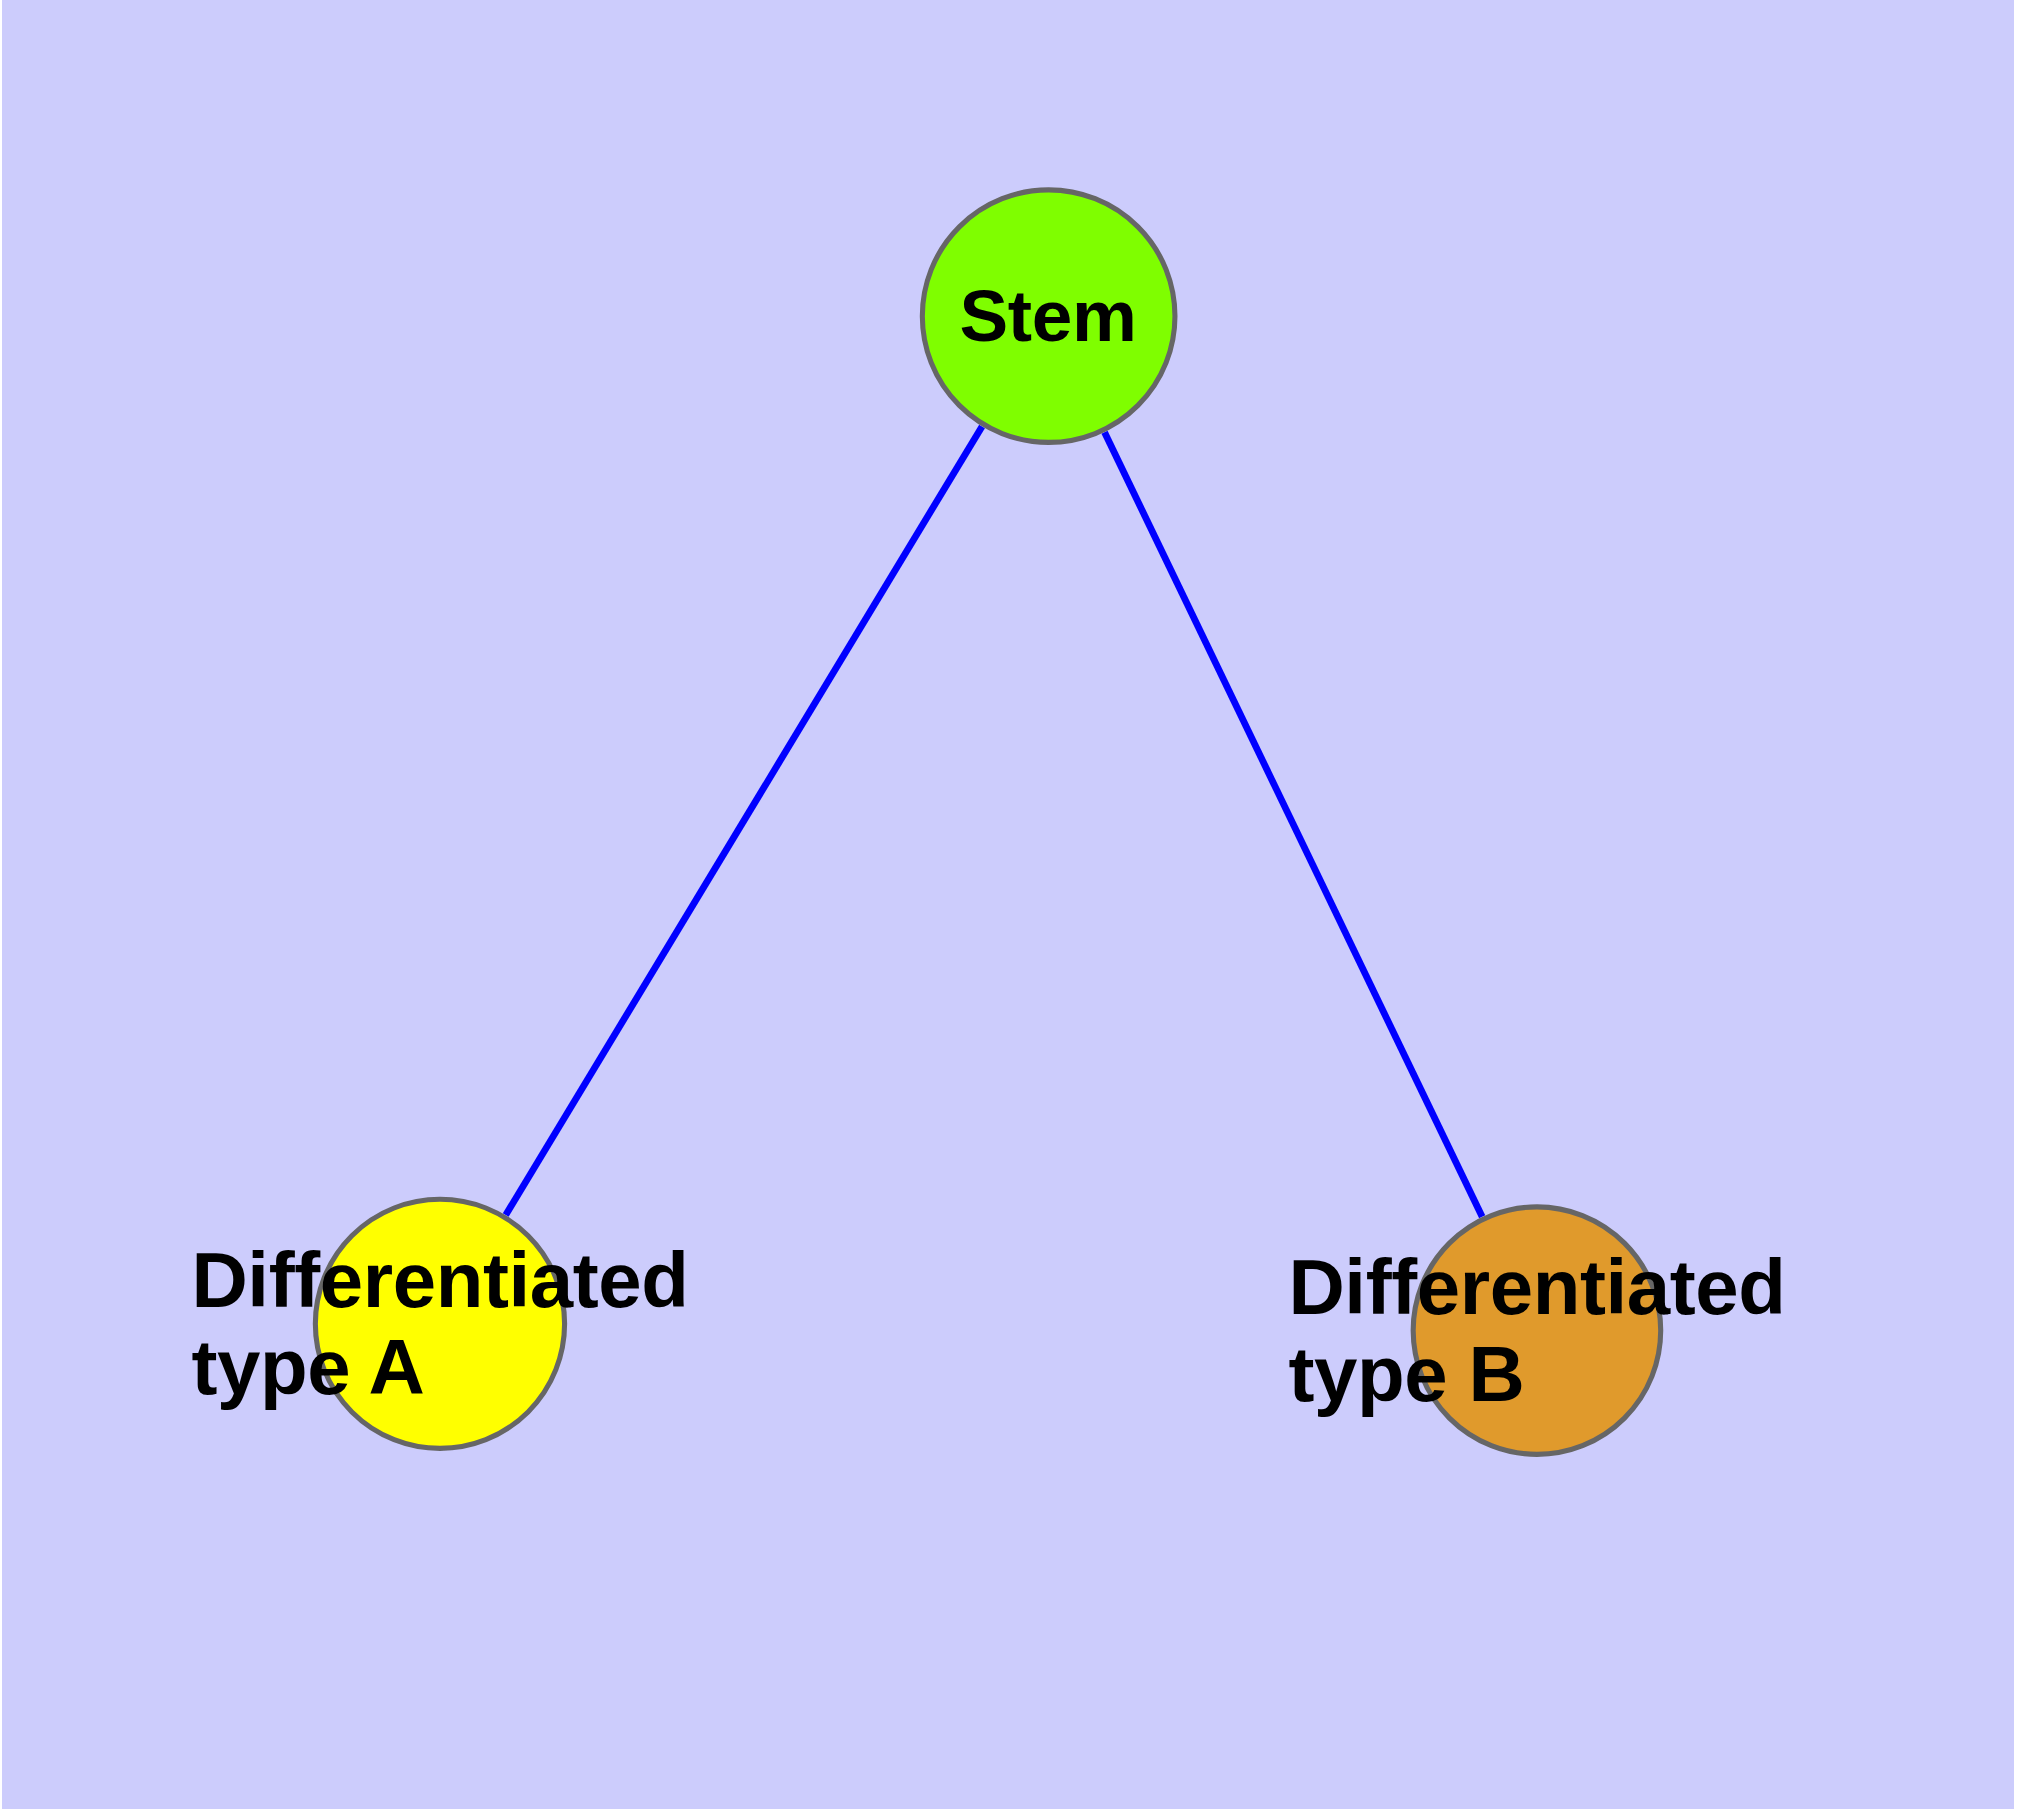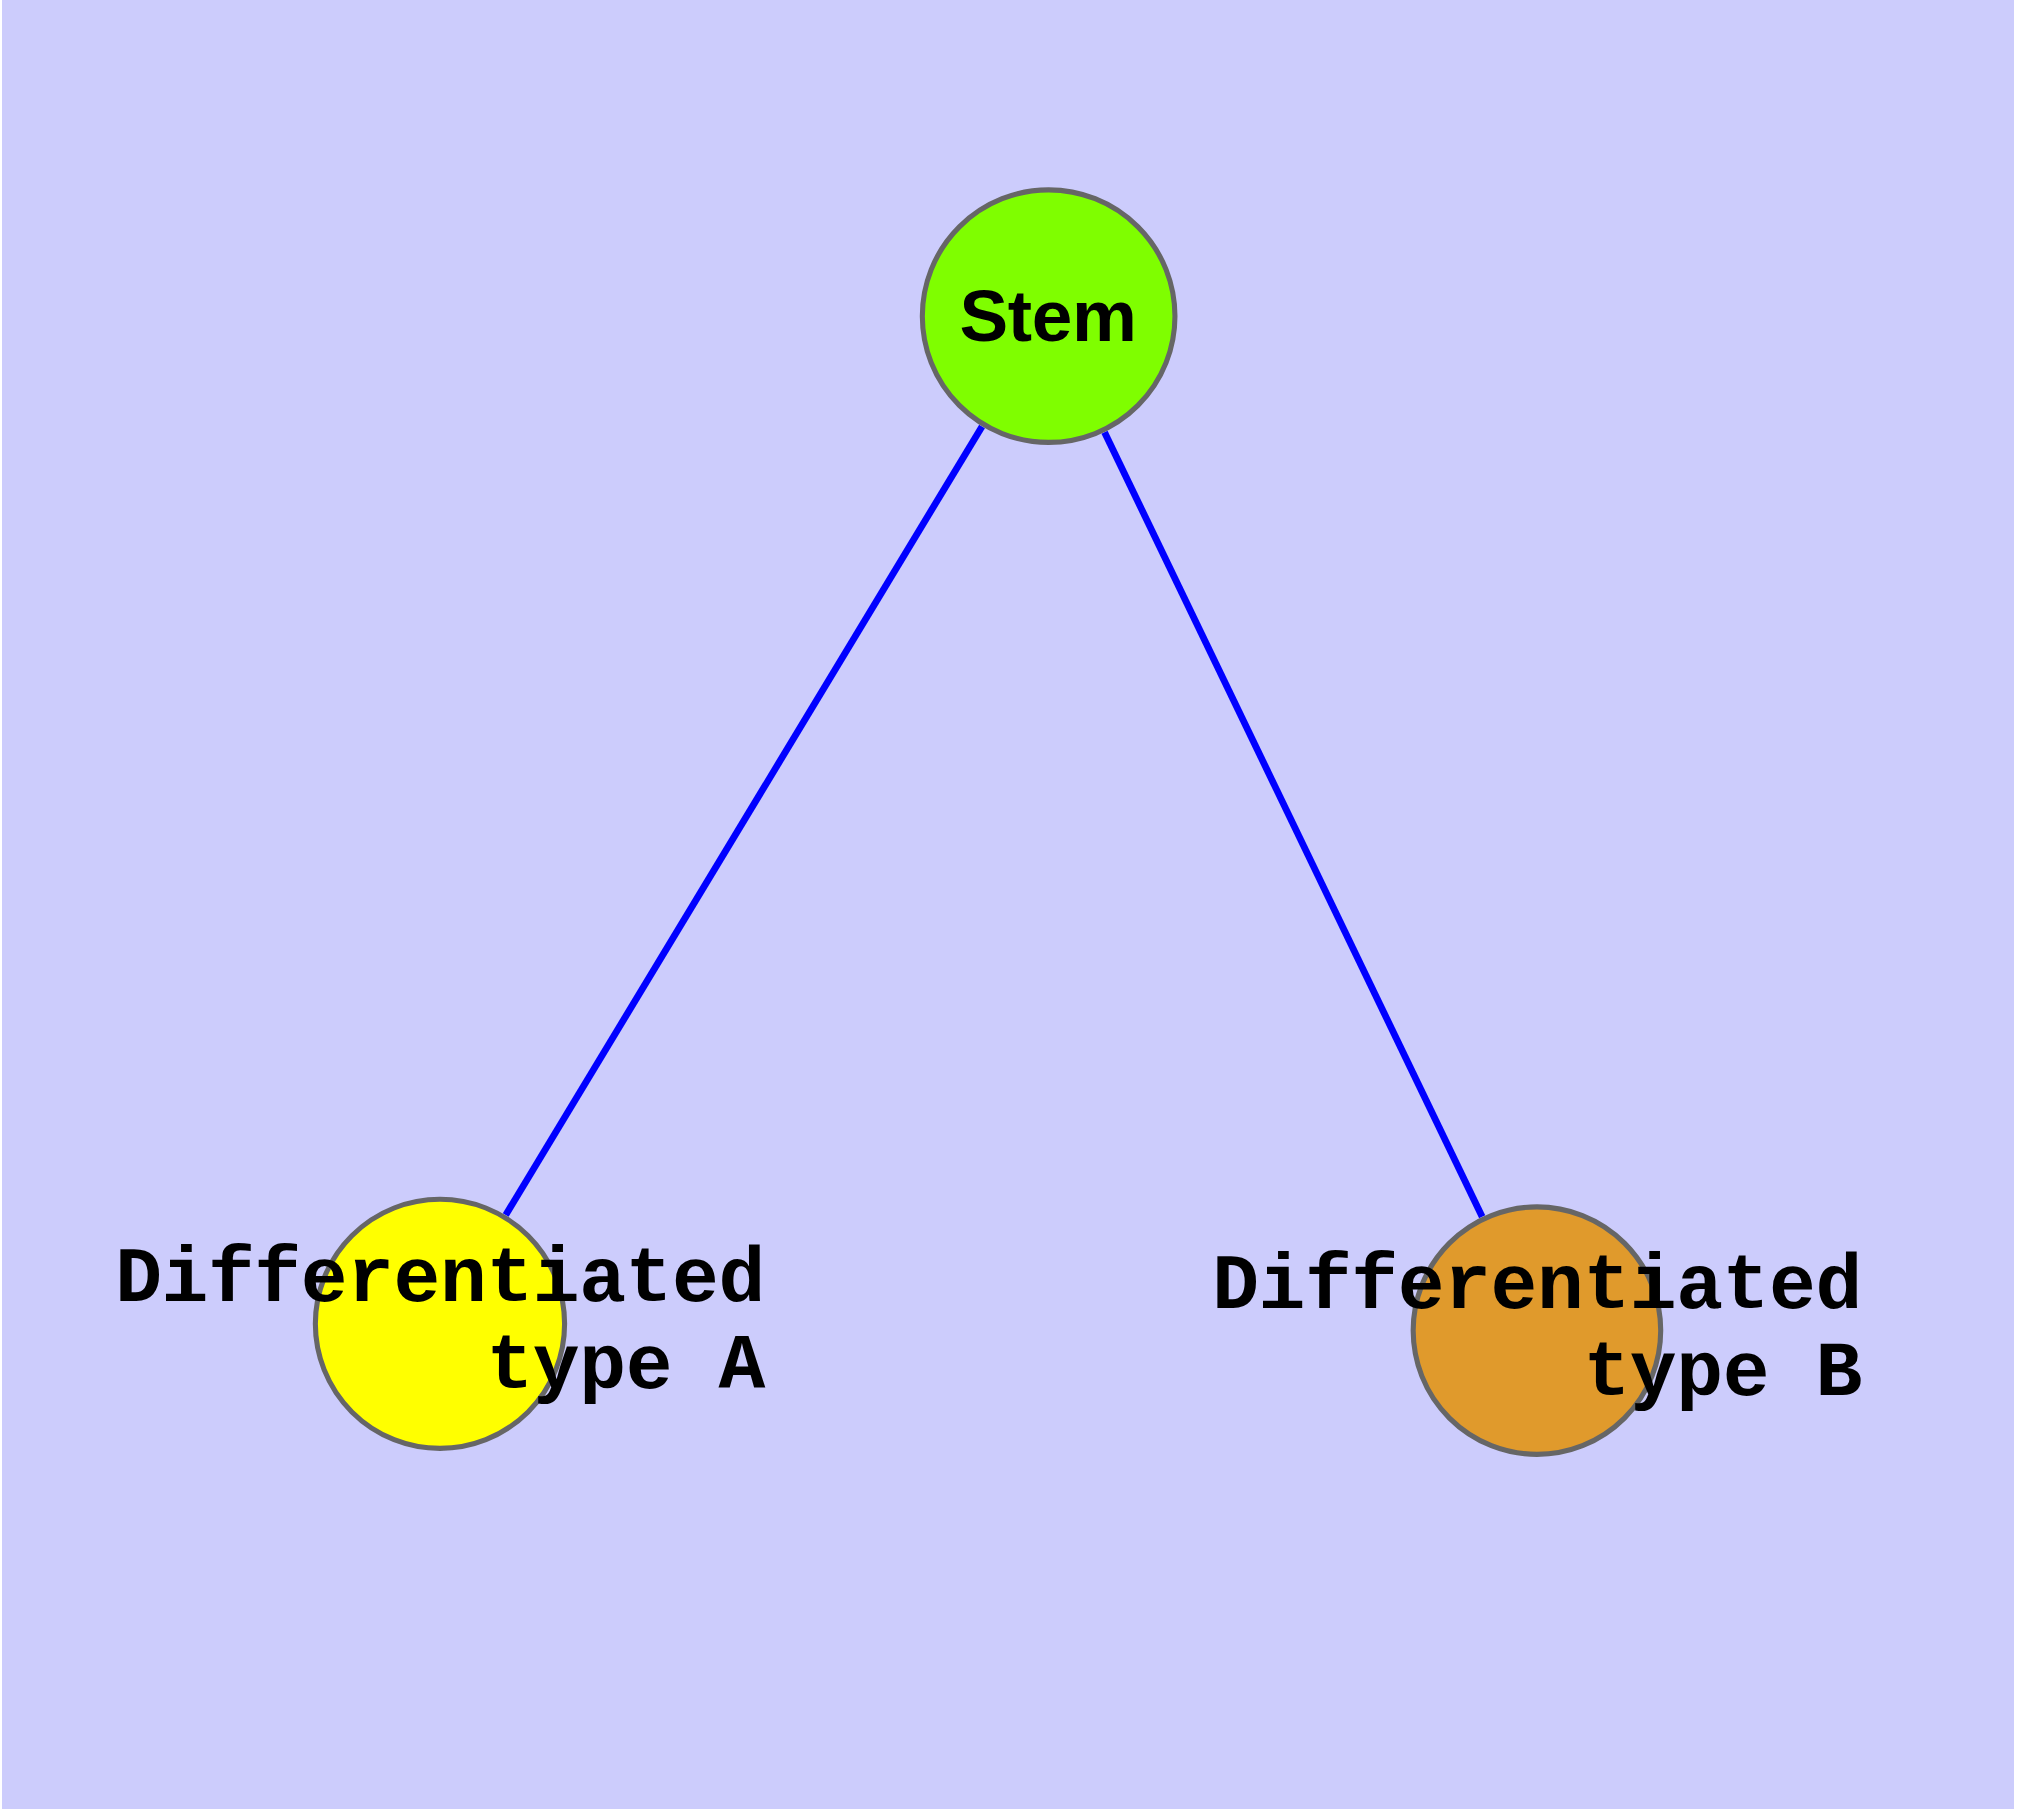--- a/index.html
+++ b/index.html
@@ -28,33 +28,32 @@
     left: 0;
     top: 0;
     width: 2021px;
     height: 1812px;
     overflow: visible;
   }
   .node-label {
     position: absolute;
     color: #000000;
     font-weight: bold;
-    text-align: right;
+    text-align: left;
     white-space: pre;
     line-height: 1.12;
     letter-spacing: -0.4px;
     pointer-events: none;
     transform: translate(-50%, -50%);
   }
   .label-stem {
     font-size: 73px;
   }
   .label-leaf {
     font-size: 78px;
-    font-family: Liberation Mono, monospace;
   }
 </style>
 </head>
 <body>
 
 <div id="canvas">
 
   <div id="plot-area"></div>
 
   <svg id="graph-svg" viewBox="0 0 2384 2138" preserveAspectRatio="none">

